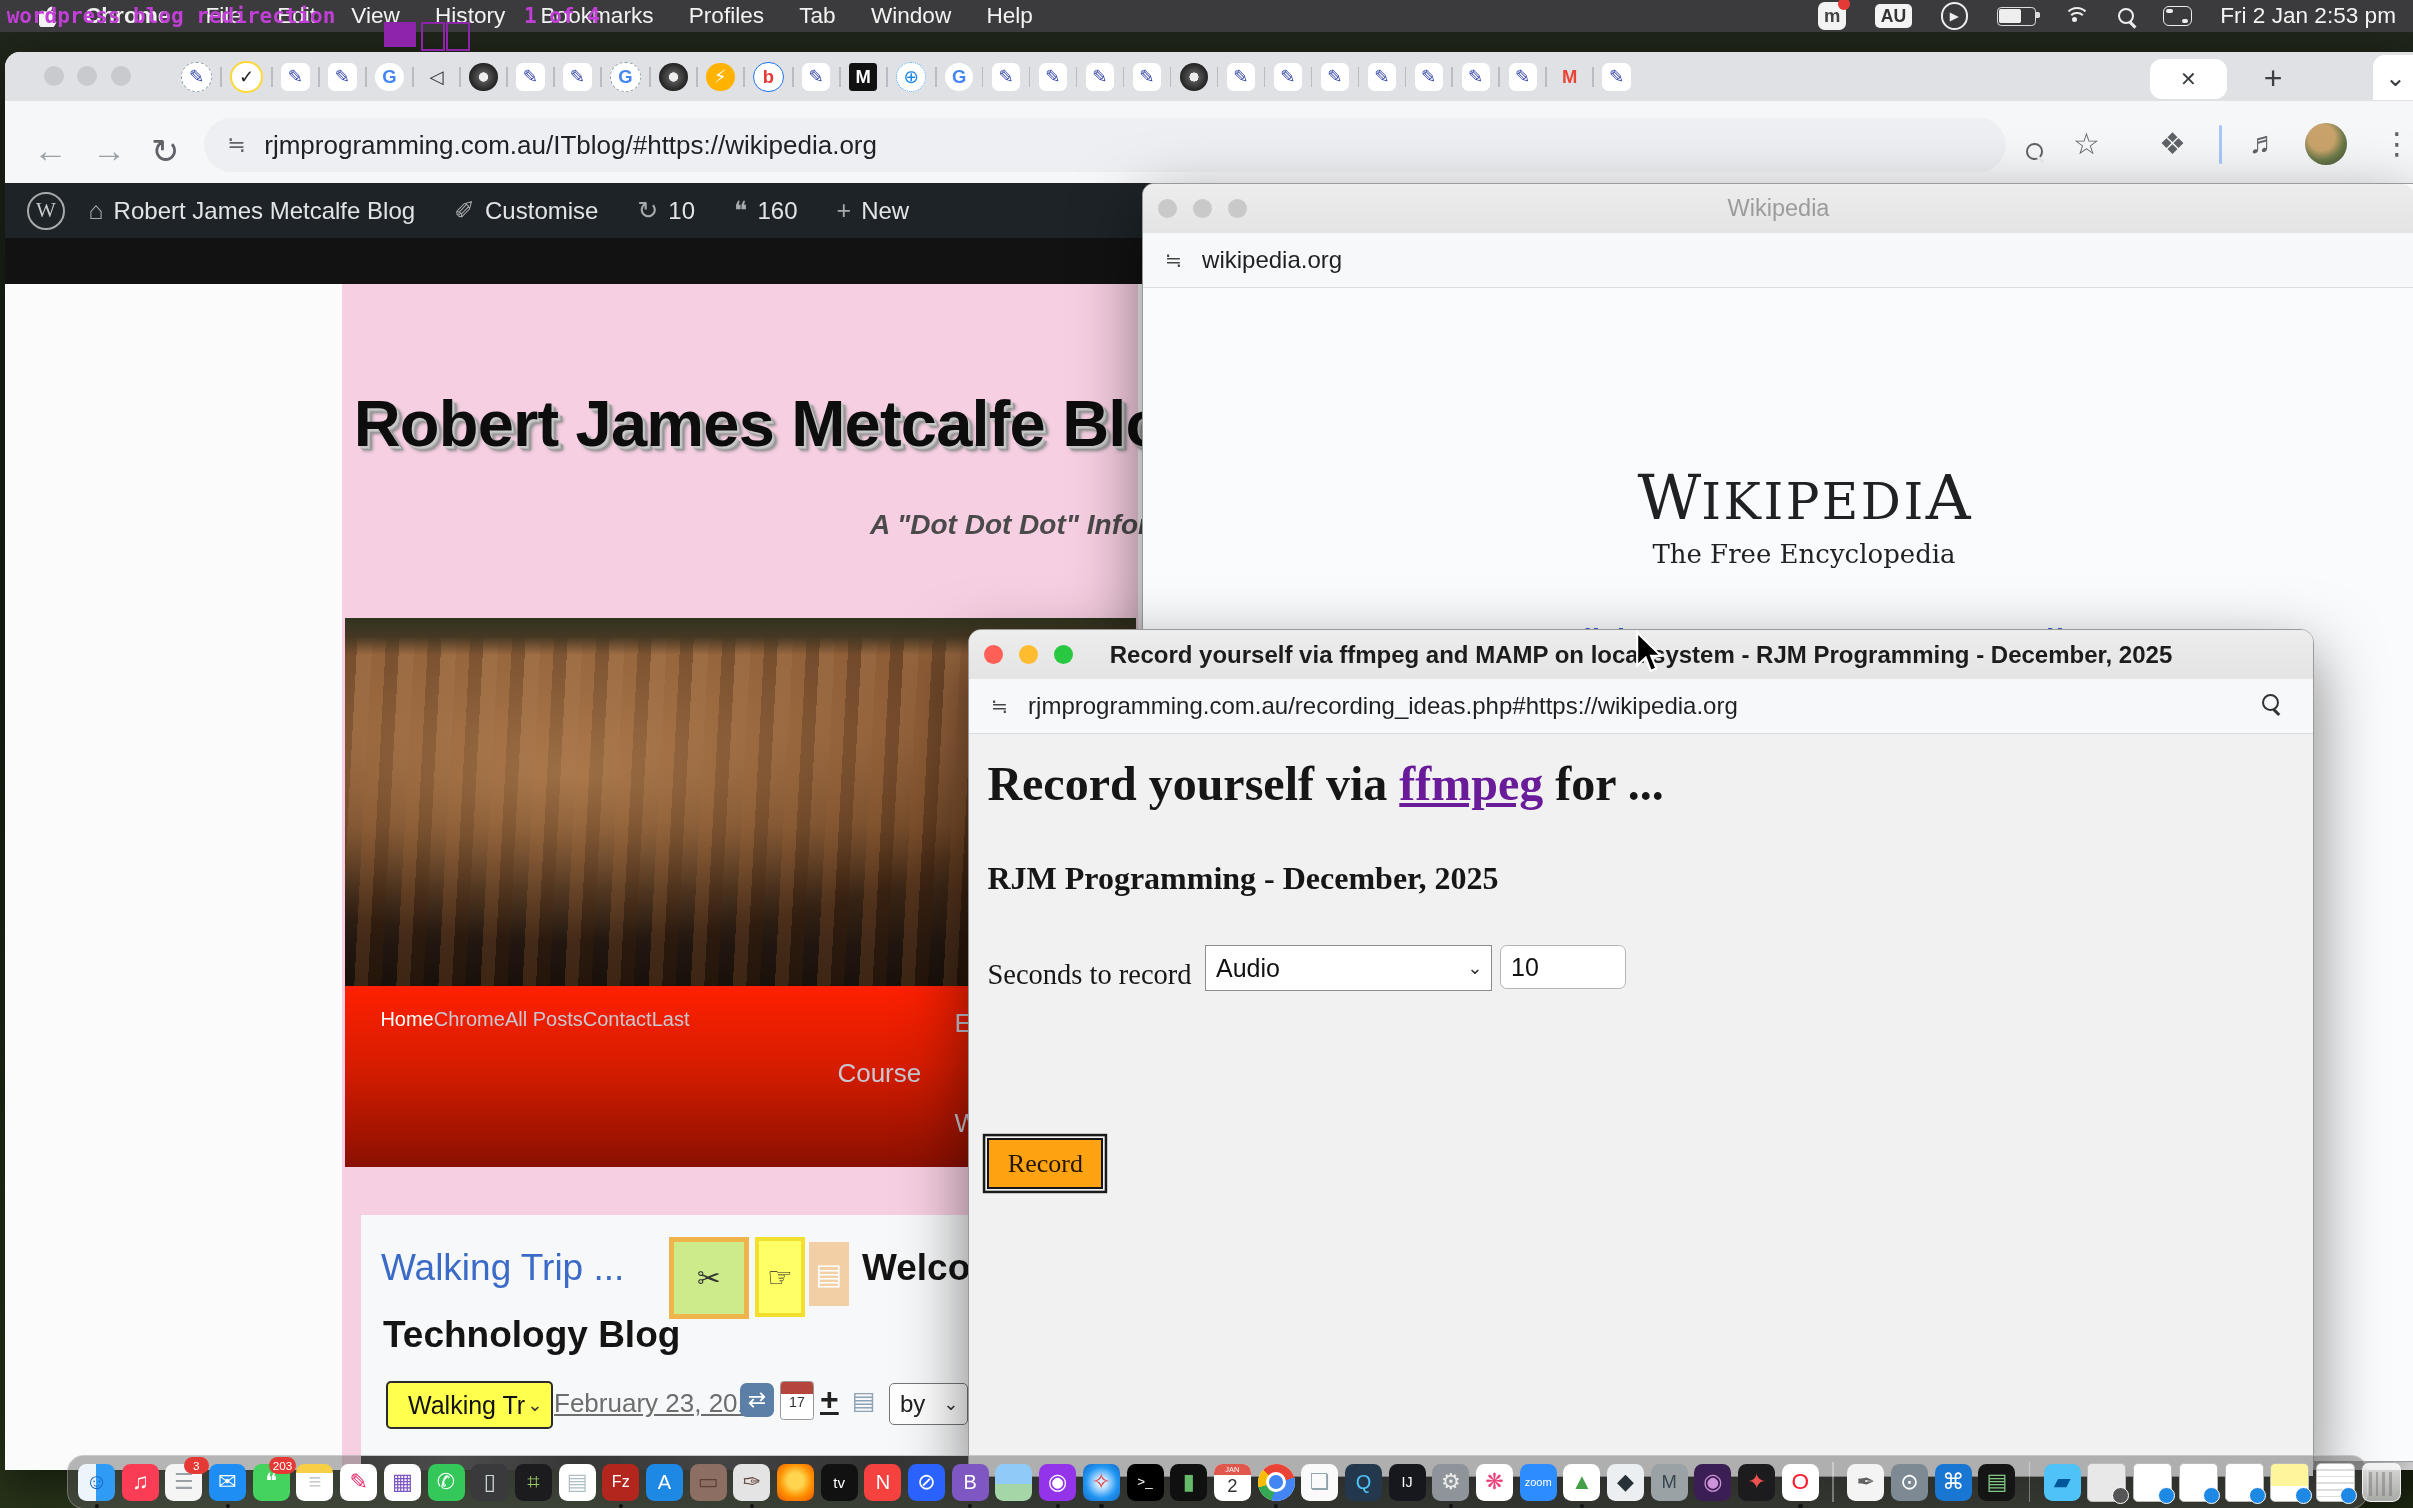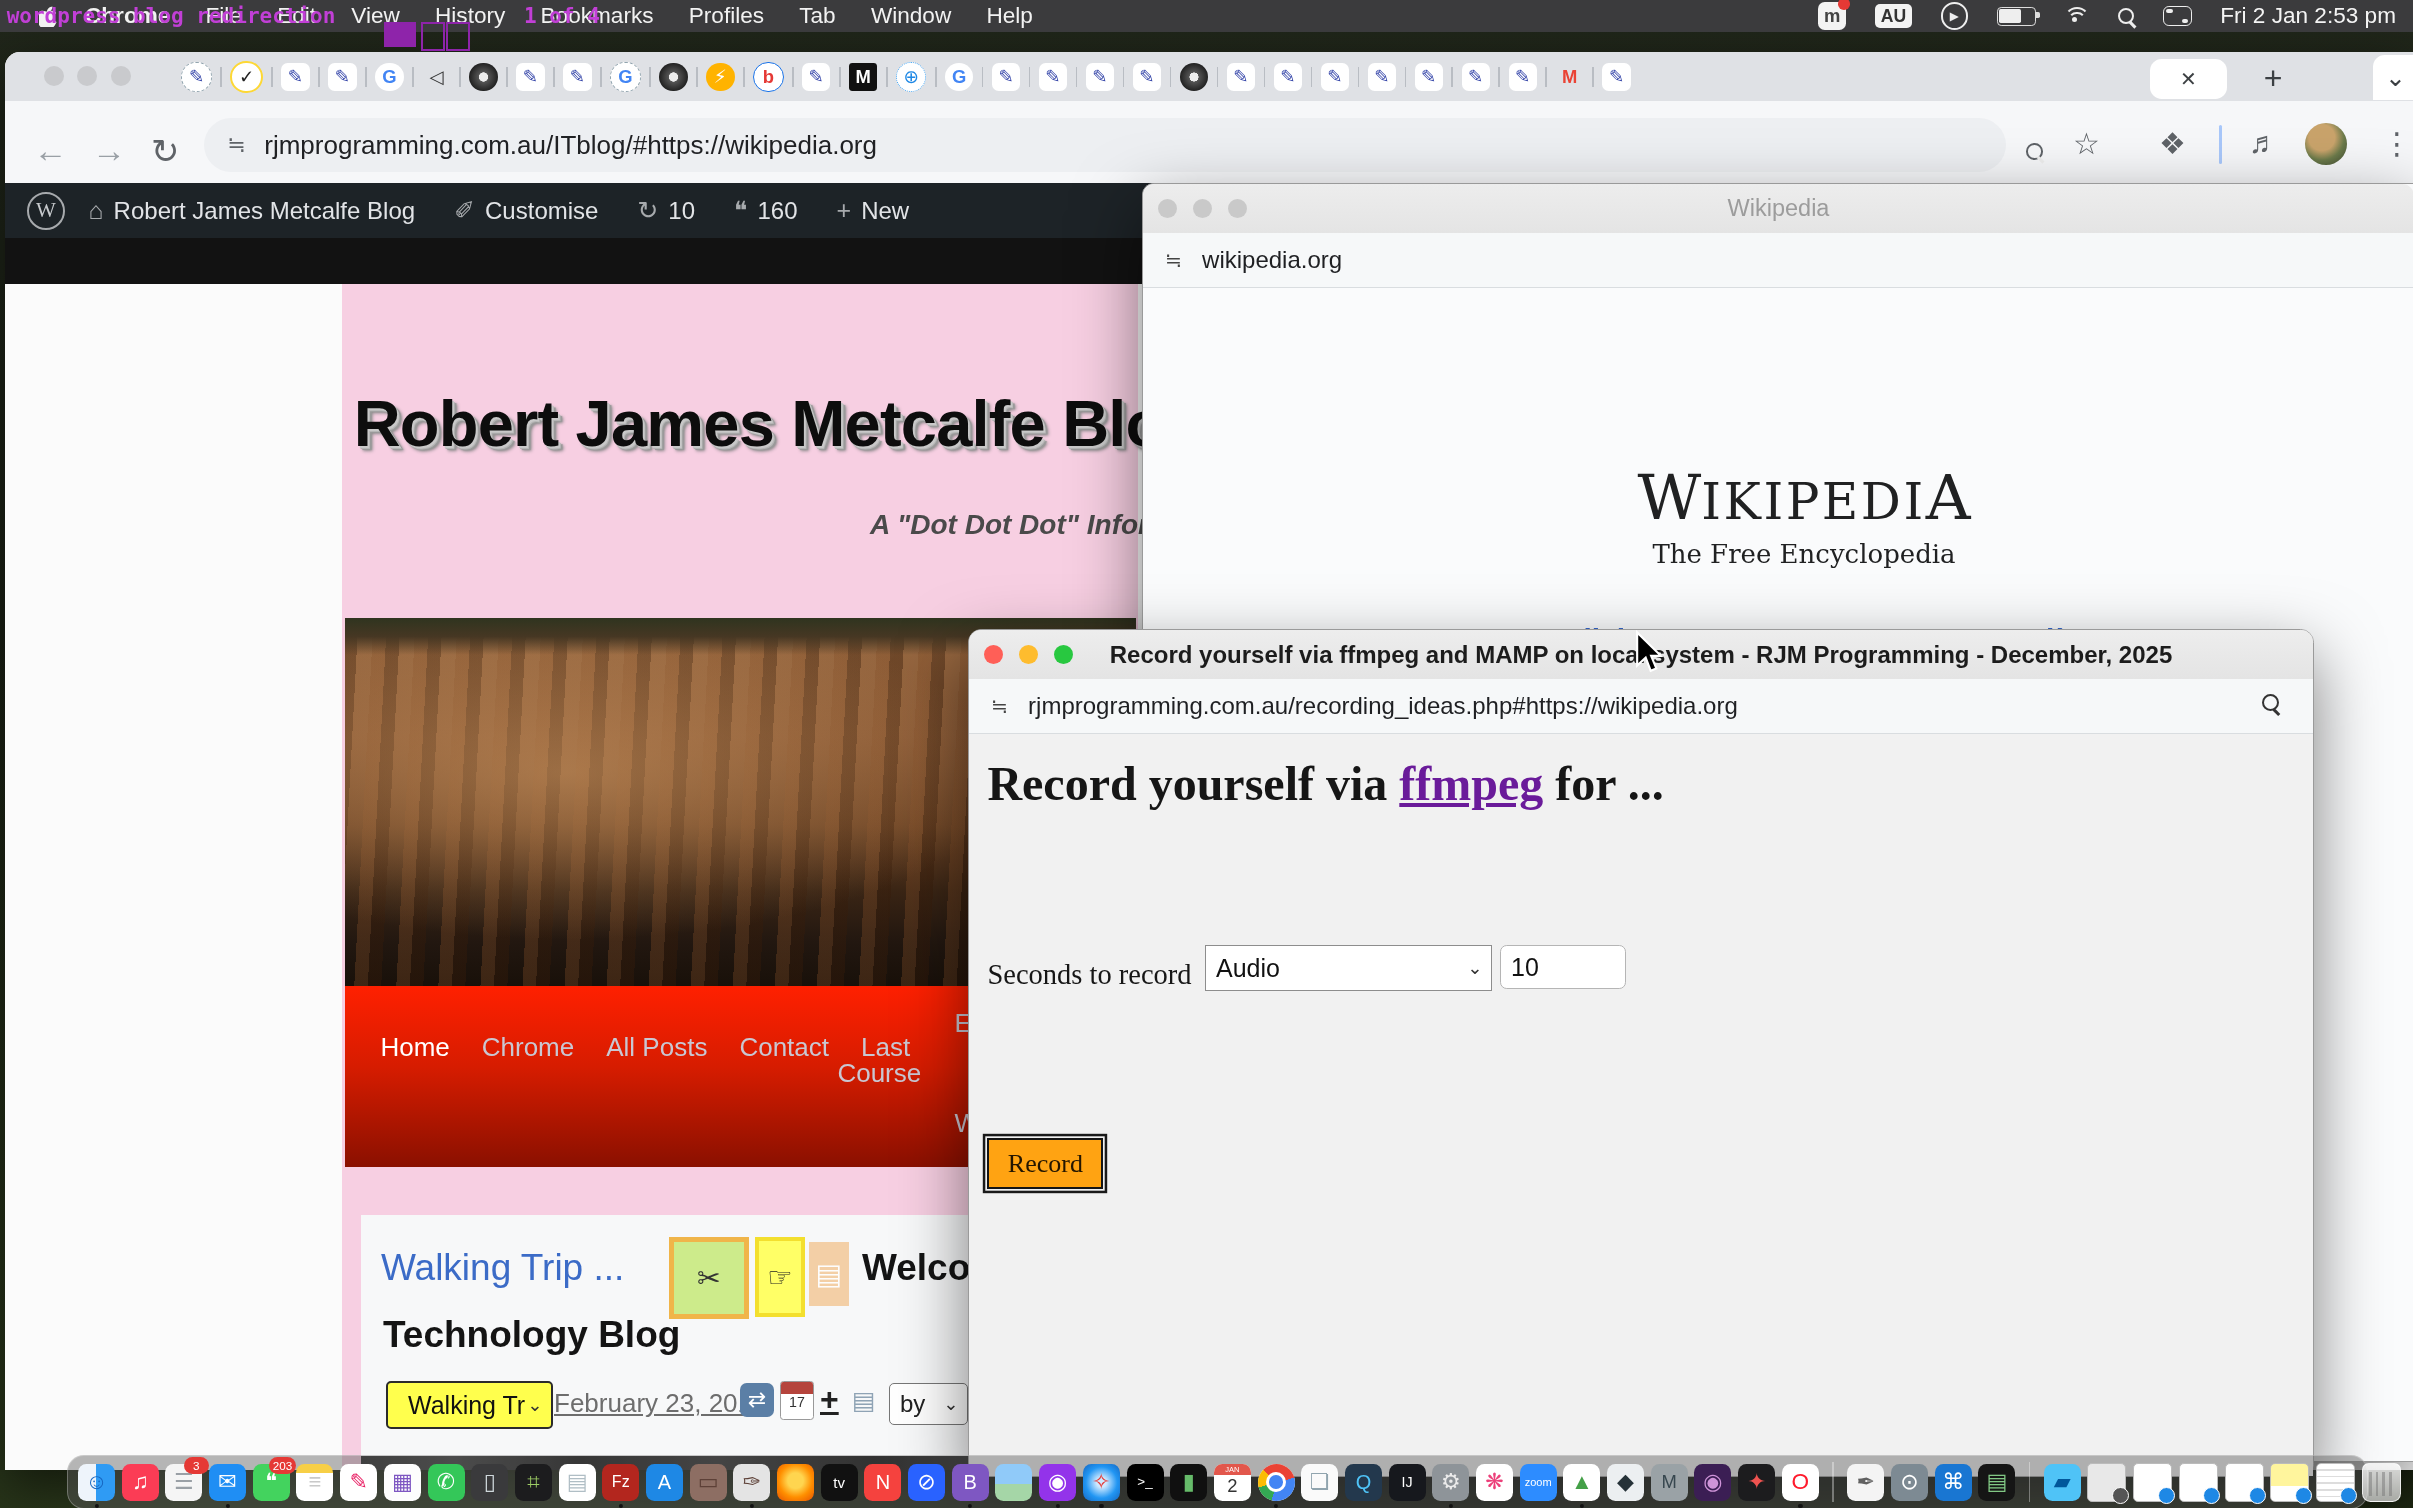--- a/index.html
+++ b/index.html
@@ -75,21 +75,21 @@
   #blog-title{position:absolute;left:11.7px;top:102px;font-size:65px;font-weight:bold;color:#0d0d0d;letter-spacing:-0.8px;white-space:nowrap;
     text-shadow:1.7px 1.7px 0 #c9c9c9,2.5px 2.5px 0 #b5b5b5,4.2px 4.2px 0.8px #9a9a9a,5px 5px 3.4px #888;}
   #blog-sub{position:absolute;left:528px;top:225px;font-size:28px;font-weight:bold;font-style:italic;color:#4a4a4a;white-space:nowrap;}
   #blog-photo{position:absolute;left:3.4px;top:334px;width:791px;height:369px;
     background:
       linear-gradient(180deg,#2f341f 0%,#463723 5%,rgba(0,0,0,0) 10%),
       radial-gradient(ellipse at 28% 42%, rgba(214,160,104,.5), rgba(0,0,0,0) 55%),
       repeating-linear-gradient(93deg, rgba(55,28,10,.4) 0 13.4px, rgba(0,0,0,0) 13.4px 28.5px, rgba(130,78,40,.35) 28.5px 42px),
       linear-gradient(180deg,#9a6b43 0%,#8a5a36 32%,#6e4526 56%,#3a2515 74%,#221710 88%,#181009 100%);}
   #blog-nav{position:absolute;left:3.4px;top:702px;width:791px;height:181px;background:linear-gradient(180deg,#ff2000 0%,#d61c00 45%,#8a1000 100%);}
-  #navrow{position:absolute;left:35px;top:22px;display:flex;gap:32px;font-size:26px;color:#c9c7d2;margin-top:24px;}
+  #navrow{position:absolute;left:35px;top:22px;display:flex;font-size:20px;color:#c9c7d2;}
   #navrow .nlink.active{color:#fff;}
   .navextra{position:absolute;font-size:26px;color:#c9c7d2;}
   #article{position:absolute;left:19px;top:931px;width:777px;height:299px;background:#f7f8f9;}
   #post-title-link{position:absolute;left:20px;top:32px;font-size:37px;font-weight:normal;color:#3b6bc7;white-space:nowrap;}
   .pticon{position:absolute;display:flex;align-items:center;justify-content:center;}
   #pticon1{left:308px;top:22px;width:70px;height:72px;background:#cdeb8b;border:5.9px solid #f0b54a;font-size:28.5px;color:#333;}
   #pticon2{left:394px;top:22px;width:42px;height:72px;background:#ffff66;border:4.2px solid #f3df2e;font-size:28.5px;color:#222;}
   #pticon3{left:448px;top:27px;width:40px;height:64px;background:#f3cfa6;font-size:28.5px;color:#fdfdfd;}
   #post-title-rest{position:absolute;left:501px;top:32px;font-size:37px;font-weight:bold;color:#141414;}
   #post-subtitle{position:absolute;left:22px;top:99px;font-size:37px;font-weight:bold;color:#141414;}
@@ -370,20 +370,21 @@
     </div>
     <span class="wtitle">Record yourself via ffmpeg and MAMP on local system - RJM Programming - December, 2025</span>
   </div>
   <div class="urlrow" style="top:49px">
     <span class="tune">≒</span>
     <span class="utext">rjmprogramming.com.au/recording_ideas.php#https://wikipedia.org</span>
     <span id="rec-mag"><span class="mag2"></span></span>
   </div>
   <div id="rec-content">
     <div id="rec-h1"><span>Record yourself via </span><a href="#">ffmpeg</a><span> for ...</span></div>
+    <div id="rec-h2">RJM Programming - December, 2025</div>
     <span id="rec-label">Seconds to record</span>
     <div id="rec-select">
       <span class="cv">Audio</span>
       <span class="chev">⌄</span>
     </div>
     <input id="rec-input" value="10" style="">
     <div id="rec-btn">Record</div>
   </div>
 </div>
 

